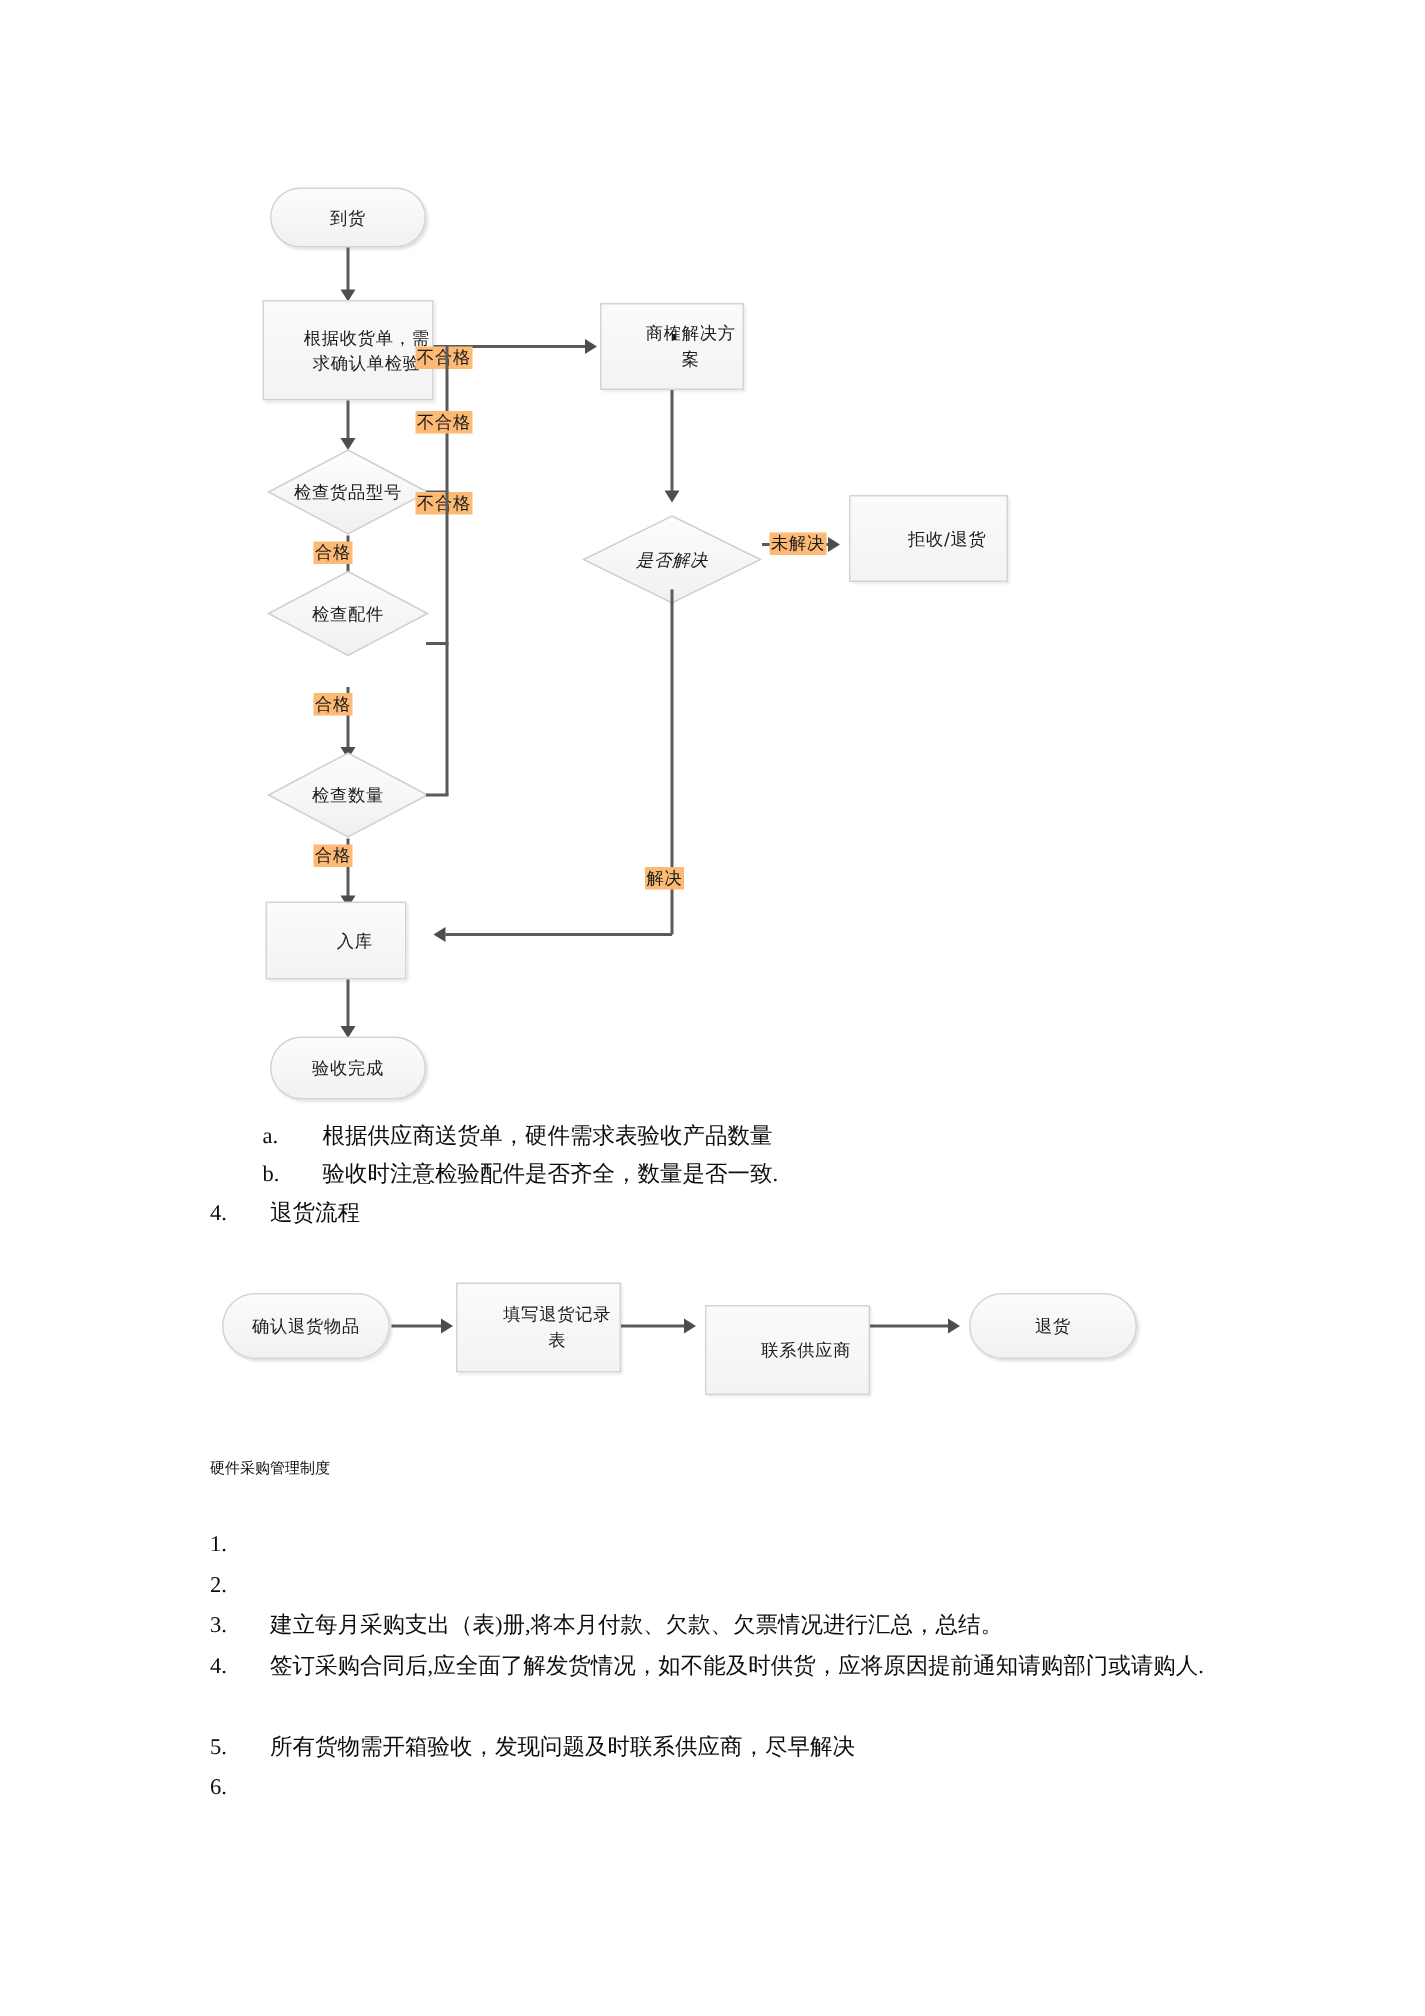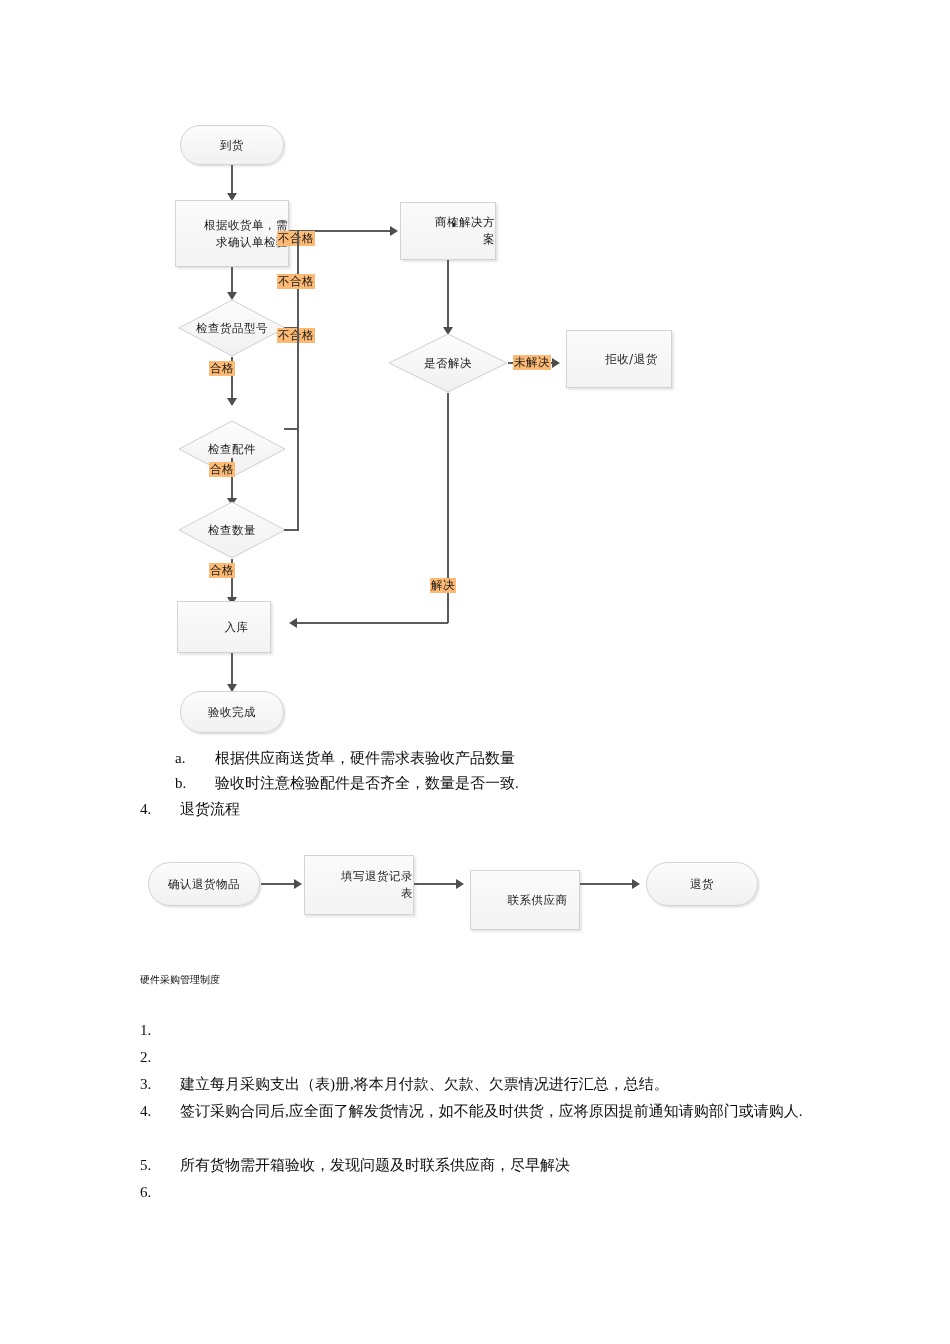--- a/index.html
+++ b/index.html
@@ -23,21 +23,21 @@
     height: 1344px;
   }
 
   
   .node {
     position: absolute;
     box-sizing: border-box;
     display: flex;
     align-items: center;
     justify-content: center;
-    text-align: right;
+    text-align: center;
     font-family: "DejaVu Sans", "Liberation Sans", sans-serif;
     font-size: 11.5px;
     line-height: 1.45;
     color: #1a1a1a;
     letter-spacing: .5px;
   }
   .node.rect {
     background: linear-gradient(180deg,#fbfbfb 0%, #f3f3f3 100%);
     border: 1px solid #d3d3d3;
     box-shadow: 1.5px 1.5px 2px rgba(0,0,0,.10);
@@ -164,21 +164,21 @@
     <div class="arrow right" style="left:390px; top:226px;"></div>
     <div class="edgelabel" style="left:277px; top:231px;">不合格</div>
 
     <div class="node rect" style="left:400px; top:202px; width:96px; height:58px;">
       <span>商榷解决方案</span>
     </div>
 
     <div class="ln v" style="left:447px; top:260px; height:70px;"></div>
     <div class="arrow down" style="left:443px; top:327px;"></div>
 
-    <div class="diamond" style="left:388px; top:333px; width:120px; height:60px;">
+    <div class="diamond" style="left:388px; top:343px; width:120px; height:60px;font-style:italic;">
       <svg width="120" height="60" viewBox="0 0 120 60">
         <defs>
           <linearGradient id="dg1" x1="0" y1="0" x2="0" y2="1">
             <stop offset="0%" stop-color="#fdfdfd"></stop>
             <stop offset="100%" stop-color="#f0f0f0"></stop>
           </linearGradient>
         </defs>
         <polygon points="60,1 119,30 60,59 1,30" fill="url(#dg1)" stroke="#cfcfcf" stroke-width="1"></polygon>
       </svg>
       <div class="dlabel">是否解决</div>
@@ -210,21 +210,21 @@
     <div class="ln h" style="left:284px; top:327px; width:15px;"></div>
     <div class="edgelabel" style="left:277px; top:328px;">不合格</div>
 
     <div class="ln v" style="left:297px; top:230px; height:300px;"></div>
     <div class="edgelabel" style="left:277px; top:274px;">不合格</div>
 
     <div class="ln v" style="left:231px; top:357px; height:45px;"></div>
     <div class="arrow down" style="left:227px; top:398px;"></div>
     <div class="edgelabel" style="left:209px; top:361px;">合格</div>
 
-    <div class="diamond" style="left:178px; top:420px; width:108px; height:58px;">
+    <div class="diamond" style="left:178px; top:380px; width:108px; height:58px;">
       <svg width="108" height="58" viewBox="0 0 108 58">
         <polygon points="54,1 107,29 54,57 1,29" fill="url(#dg1)" stroke="#cfcfcf" stroke-width="1"></polygon>
       </svg>
       <div class="dlabel">检查配件</div>
     </div>
     <div class="ln h" style="left:284px; top:428px; width:15px;"></div>
 
     <div class="ln v" style="left:231px; top:458px; height:44px;"></div>
     <div class="arrow down" style="left:227px; top:498px;"></div>
     <div class="edgelabel" style="left:209px; top:462px;">合格</div>

